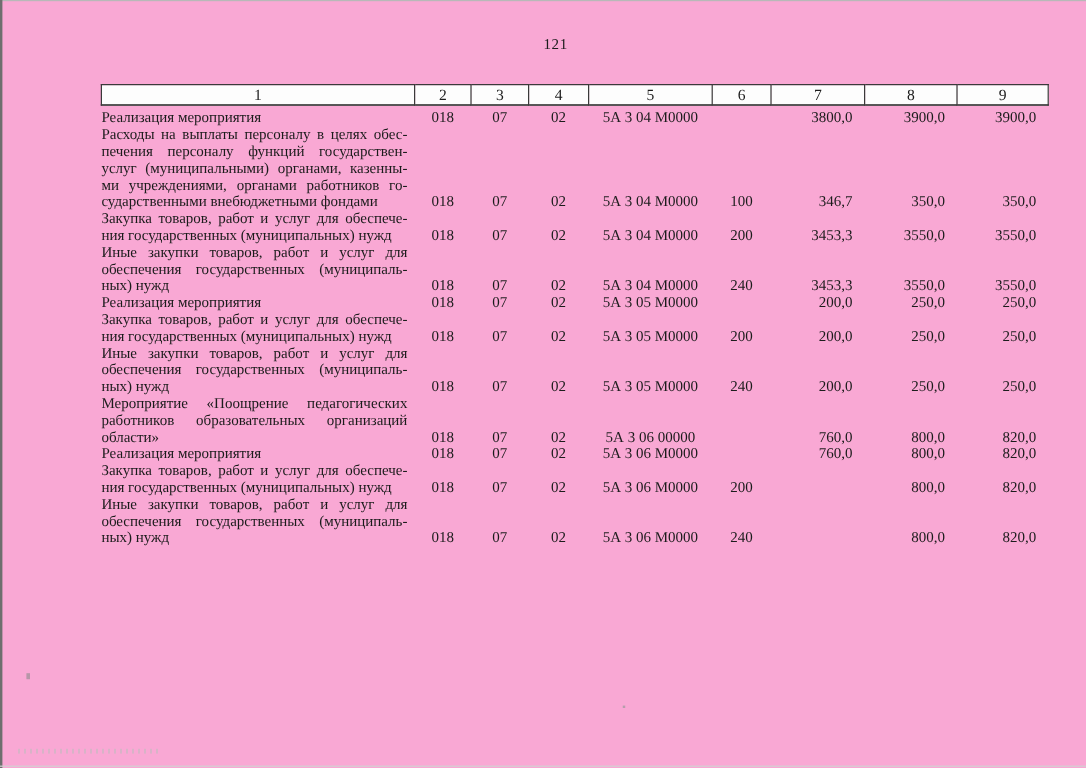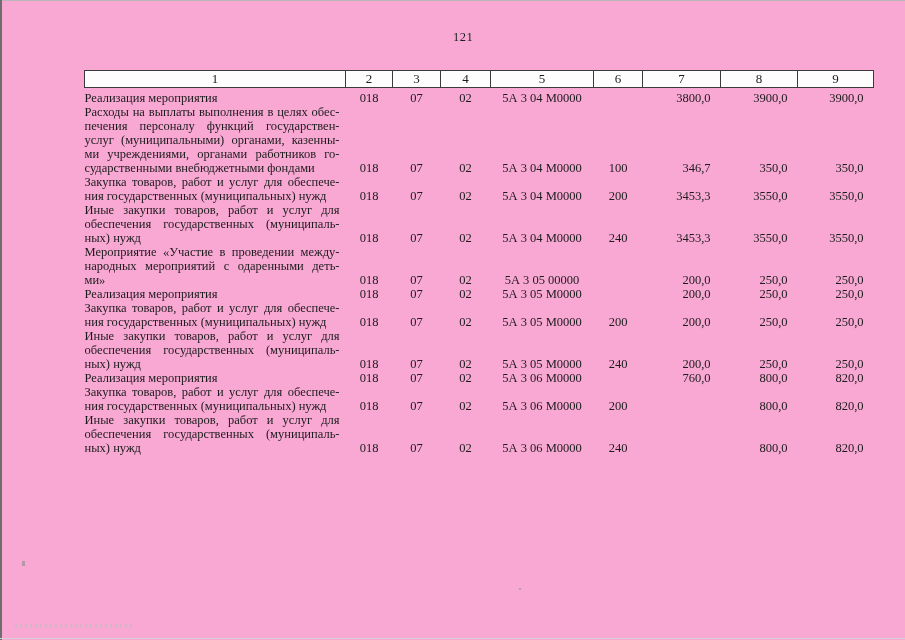--- a/index.html
+++ b/index.html
@@ -112,21 +112,21 @@
           <td class="c-center">07</td>
           <td class="c-center">02</td>
           <td class="c-center">5А 3 04 М0000</td>
           <td class="c-center"></td>
           <td class="c-right">3800,0</td>
           <td class="c-right">3900,0</td>
           <td class="c-right">3900,0</td>
         </tr>
         <tr>
           <td class="c-name">
-            <div class="ln just">Расходы на выплаты выполнения в целях обес-</div>
+            <div class="ln just">Расходы на выплаты персоналу в целях обес-</div>
             <div class="ln just">печения персоналу функций государствен-</div>
             <div class="ln just">услуг (муниципальными) органами, казенны-</div>
             <div class="ln just">ми учреждениями, органами работников го-</div>
             <div class="ln">сударственными внебюджетными фондами</div>
           </td>
           <td class="c-center">018</td>
           <td class="c-center">07</td>
           <td class="c-center">02</td>
           <td class="c-center">5А 3 04 М0000</td>
           <td class="c-center">100</td>
@@ -158,35 +158,20 @@
           <td class="c-center">07</td>
           <td class="c-center">02</td>
           <td class="c-center">5А 3 04 М0000</td>
           <td class="c-center">240</td>
           <td class="c-right">3453,3</td>
           <td class="c-right">3550,0</td>
           <td class="c-right">3550,0</td>
         </tr>
         <tr>
           <td class="c-name">
-            <div class="ln just">Мероприятие «Участие в проведении между-</div>
-            <div class="ln just">народных мероприятий с одаренными деть-</div>
-            <div class="ln">ми»</div>
-          </td>
-          <td class="c-center">018</td>
-          <td class="c-center">07</td>
-          <td class="c-center">02</td>
-          <td class="c-center">5А 3 05 00000</td>
-          <td class="c-center"></td>
-          <td class="c-right">200,0</td>
-          <td class="c-right">250,0</td>
-          <td class="c-right">250,0</td>
-        </tr>
-        <tr>
-          <td class="c-name">
             <div class="ln">Реализация мероприятия</div>
           </td>
           <td class="c-center">018</td>
           <td class="c-center">07</td>
           <td class="c-center">02</td>
           <td class="c-center">5А 3 05 М0000</td>
           <td class="c-center"></td>
           <td class="c-right">200,0</td>
           <td class="c-right">250,0</td>
           <td class="c-right">250,0</td>
@@ -212,20 +197,35 @@
             <div class="ln">ных) нужд</div>
           </td>
           <td class="c-center">018</td>
           <td class="c-center">07</td>
           <td class="c-center">02</td>
           <td class="c-center">5А 3 05 М0000</td>
           <td class="c-center">240</td>
           <td class="c-right">200,0</td>
           <td class="c-right">250,0</td>
           <td class="c-right">250,0</td>
+        </tr>
+        <tr>
+          <td class="c-name">
+            <div class="ln just">Мероприятие «Поощрение педагогических</div>
+            <div class="ln just">работников образовательных организаций</div>
+            <div class="ln">области»</div>
+          </td>
+          <td class="c-center">018</td>
+          <td class="c-center">07</td>
+          <td class="c-center">02</td>
+          <td class="c-center">5А 3 06 00000</td>
+          <td class="c-center"></td>
+          <td class="c-right">760,0</td>
+          <td class="c-right">800,0</td>
+          <td class="c-right">820,0</td>
         </tr>
         <tr>
           <td class="c-name">
             <div class="ln">Реализация мероприятия</div>
           </td>
           <td class="c-center">018</td>
           <td class="c-center">07</td>
           <td class="c-center">02</td>
           <td class="c-center">5А 3 06 М0000</td>
           <td class="c-center"></td>

